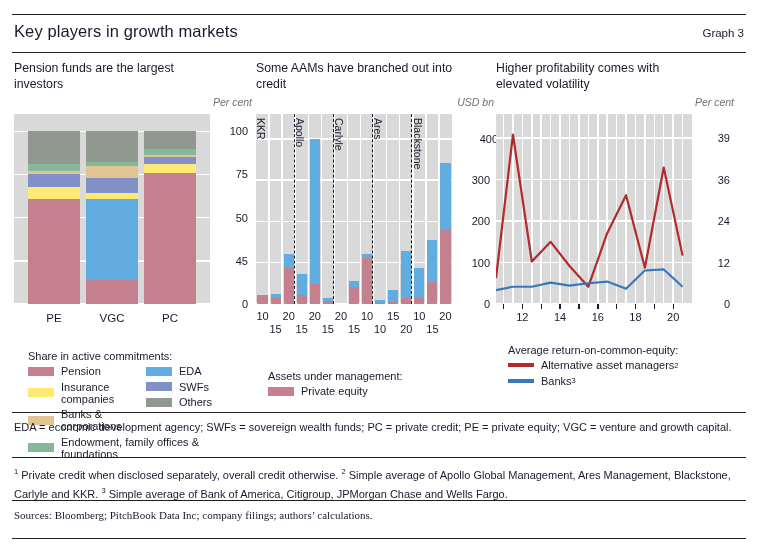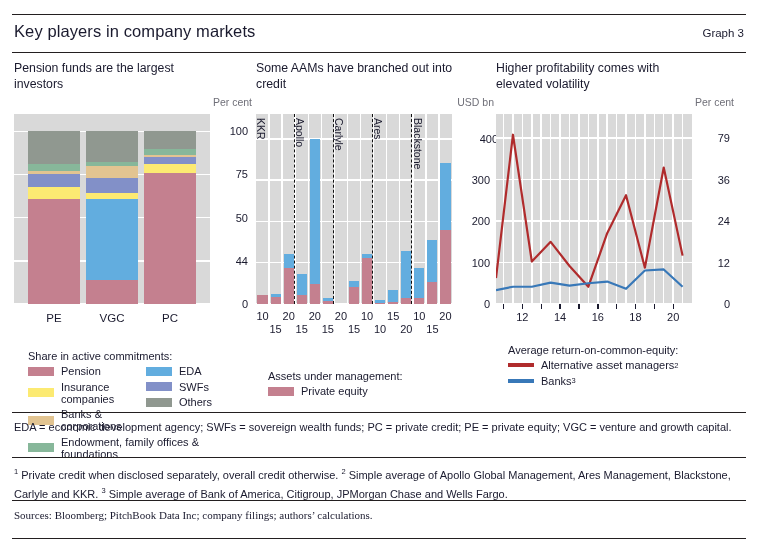--- a/index.html
+++ b/index.html
@@ -69,20 +69,21 @@
     color: #1a1a2e;
     height: 34px;
     width: 205px;
   }
   .panel-unit {
     position: absolute;
     right: 0;
     top: 36px;
     font-size: 10.5px;
     color: #6f6f78;
+    font-style: italic;
   }
 
   
   .plot-wrap {
     position: absolute;
     top: 54px;
     left: 0;
     width: 238px;
     height: 190px;
   }
@@ -196,21 +197,21 @@
   #note-sources { top: 508px; font-family: Liberation Serif, serif; }
 </style>
 </head>
 <body>
 
 <div class="page">
 
   <div class="rule thick" id="rule-top"></div>
   <div class="rule" id="rule-mid"></div>
 
-  <div id="graph-title">Key players in company markets</div>
+  <div id="graph-title">Key players in growth markets</div>
   <div id="graph-number">Graph 3</div>
 
   <div class="panel" id="panel-1">
     <div class="panel-title">Pension funds are the largest investors</div>
     <div class="panel-unit">Per cent</div>
     <div class="plot-wrap">
       <div class="plot" id="plot1" style="width:196px;height:190px;"></div>
       <div id="p1-grid">
           <div class="gridline-h" style="top:189.25px;width:196px;"></div>
           <div class="gridline-h" style="top:146.0681818181818px;width:196px;"></div>
@@ -240,21 +241,21 @@
             <div class="seg" style="bottom:0px;height:131.27272727272728px;background:#c4808f;" title="PC – Pension: 76%"></div>
             <div class="seg" style="bottom:131.27272727272728px;height:8.636363636363637px;background:#fcea72;" title="PC – Insurance companies: 5%"></div>
             <div class="seg" style="bottom:139.9090909090909px;height:6.909090909090909px;background:#8290c8;" title="PC – SWFs: 4%"></div>
             <div class="seg" style="bottom:146.8181818181818px;height:1.7272727272727273px;background:#e2c491;" title="PC – Banks &amp; corporations: 1%"></div>
             <div class="seg" style="bottom:148.54545454545456px;height:6.909090909090909px;background:#87b79a;" title="PC – Endowment, family offices &amp; foundations: 4%"></div>
             <div class="seg" style="bottom:155.45454545454547px;height:17.272727272727273px;background:#909890;" title="PC – Others: 10%"></div>
           </div>
         </div>
       <div id="p1-yticks">
           <div class="ytick" style="left:200px;width:34px;top:190px;">0</div>
-          <div class="ytick" style="left:200px;width:34px;top:146.8181818181818px;">44</div>
+          <div class="ytick" style="left:200px;width:34px;top:146.8181818181818px;">45</div>
           <div class="ytick" style="left:200px;width:34px;top:103.63636363636364px;">50</div>
           <div class="ytick" style="left:200px;width:34px;top:60.45454545454547px;">75</div>
           <div class="ytick" style="left:200px;width:34px;top:17.27272727272728px;">100</div>
         </div>
       <div id="p1-xlabels">
           <div class="cat-label" style="left:40px;top:198px;">PE</div>
           <div class="cat-label" style="left:98px;top:198px;">VGC</div>
           <div class="cat-label" style="left:156px;top:198px;">PC</div>
         </div>
     </div>
@@ -468,21 +469,21 @@
         </div>
       <svg id="p3-lines" width="196" height="190" style="position:absolute;left:0;top:0;">
           <polyline points="0.00,164.09 16.96,20.73 35.81,147.51 54.65,127.82 73.50,152.00 92.35,172.73 111.19,119.18 130.04,81.18 148.88,153.73 167.73,53.55 186.58,141.64" fill="none" stroke="#b02b2c" stroke-width="2.2" stroke-linejoin="round"></polyline>
           <polyline points="0.00,176.18 16.96,172.73 35.81,172.73 54.65,168.58 73.50,171.69 92.35,169.27 111.19,167.55 130.04,174.80 148.88,156.49 167.73,155.45 186.58,172.73" fill="none" stroke="#3878b8" stroke-width="2.2" stroke-linejoin="round"></polyline>
         </svg>
       <div id="p3-yticks">
           <div class="ytick" style="left:200px;width:34px;top:190px;">0</div>
           <div class="ytick" style="left:200px;width:34px;top:148.54545454545456px;">12</div>
           <div class="ytick" style="left:200px;width:34px;top:107.0909090909091px;">24</div>
           <div class="ytick" style="left:200px;width:34px;top:65.63636363636364px;">36</div>
-          <div class="ytick" style="left:200px;width:34px;top:24.181818181818187px;">79</div>
+          <div class="ytick" style="left:200px;width:34px;top:24.181818181818187px;">39</div>
         </div>
       <div id="p3-xticks">
           <div style="position:absolute;left:6.938461538461545px;top:190px;width:1.4px;height:5px;background:#1a1a2e;"></div>
           <div style="position:absolute;left:25.78461538461539px;top:190px;width:1.4px;height:5px;background:#1a1a2e;"></div>
           <div style="position:absolute;left:44.63076923076923px;top:190px;width:1.4px;height:5px;background:#1a1a2e;"></div>
           <div style="position:absolute;left:63.47692307692308px;top:190px;width:1.4px;height:5px;background:#1a1a2e;"></div>
           <div style="position:absolute;left:82.32307692307693px;top:190px;width:1.4px;height:5px;background:#1a1a2e;"></div>
           <div style="position:absolute;left:101.16923076923078px;top:190px;width:1.4px;height:5px;background:#1a1a2e;"></div>
           <div style="position:absolute;left:120.01538461538463px;top:190px;width:1.4px;height:5px;background:#1a1a2e;"></div>
           <div style="position:absolute;left:138.86153846153846px;top:190px;width:1.4px;height:5px;background:#1a1a2e;"></div>

